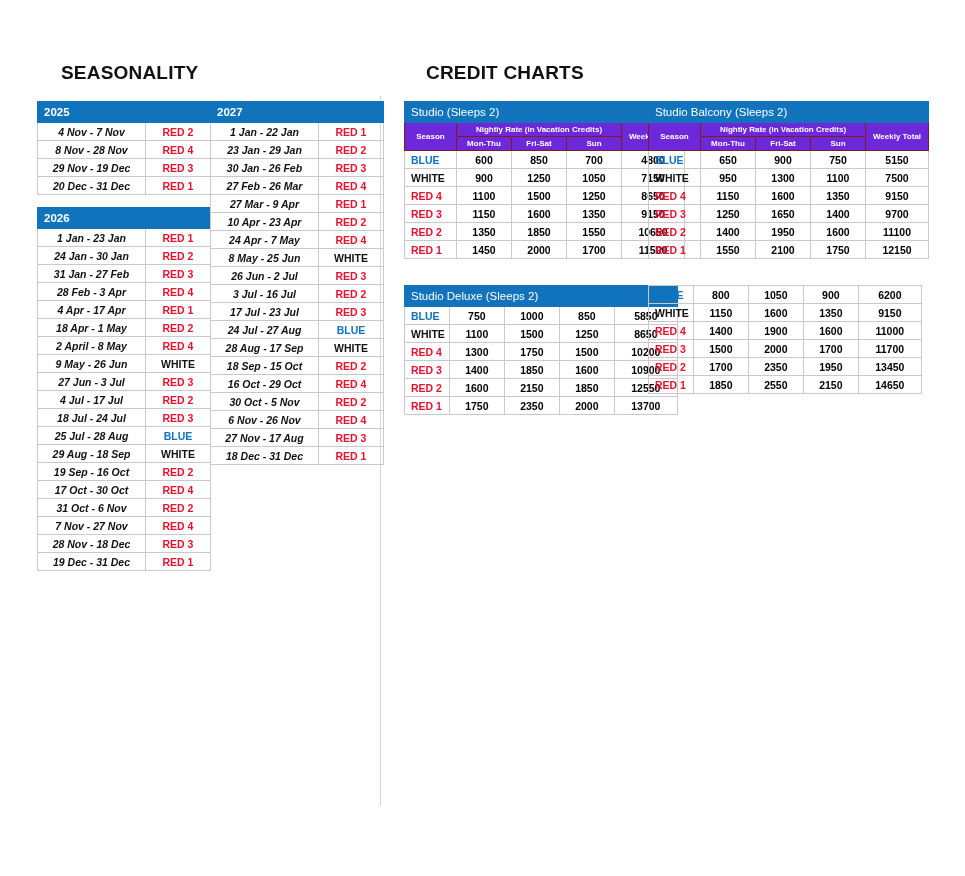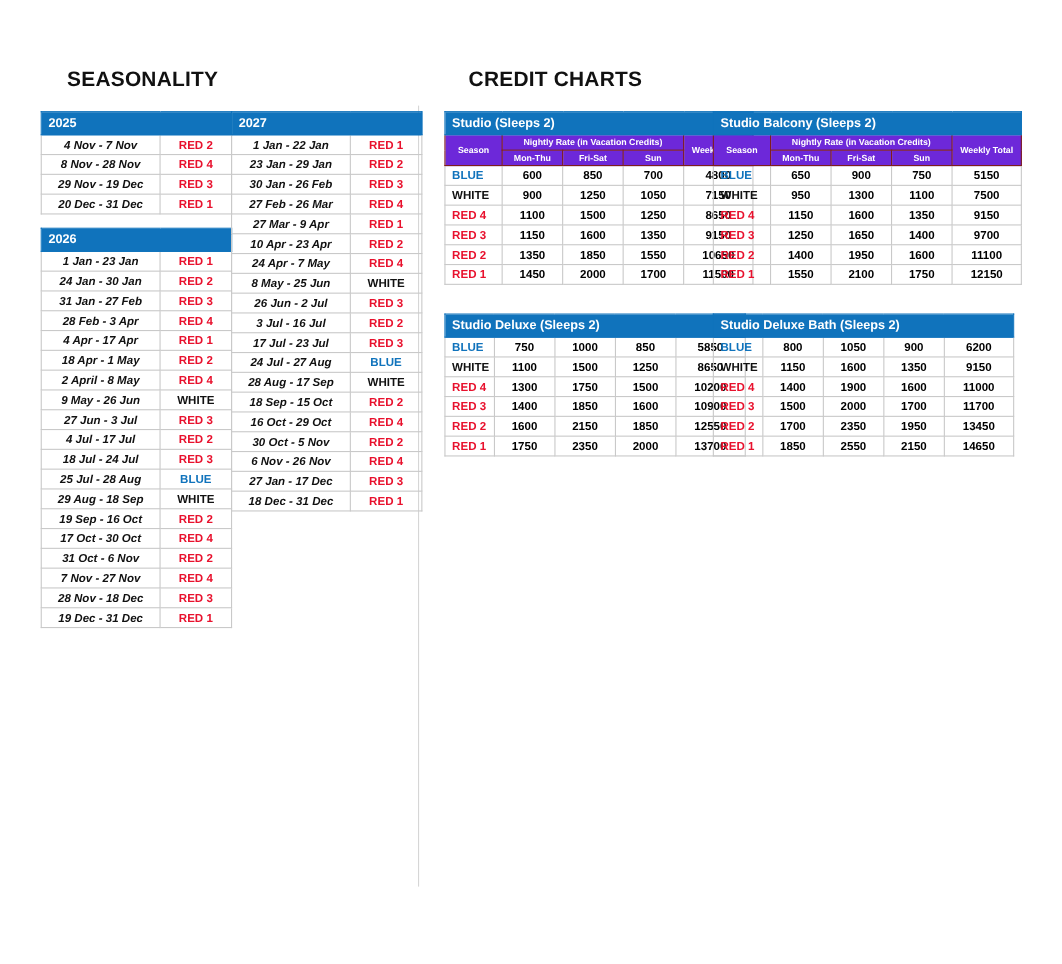--- a/index.html
+++ b/index.html
@@ -91,21 +91,21 @@
 
   
   .credit-chart {
     position: absolute;
     border-collapse: collapse;
     font-size: 10.5px;
   }
   .credit-chart .chart-title {
     background: #1073bc;
     color: #fff;
-    font-weight: bold;
+    font-weight: normal;
     font-size: 11.5px;
     text-align: left;
     padding: 4px 6px;
     border: 1px solid #1073bc;
   }
   .credit-chart th {
     background: #6d28d9;
     color: #fff;
     font-weight: bold;
     font-size: 8px;
@@ -321,21 +321,21 @@
         </tr>
         <tr>
           <td class="date">30 Oct - 5 Nov</td>
           <td class="val v-red">RED 2</td>
         </tr>
         <tr>
           <td class="date">6 Nov - 26 Nov</td>
           <td class="val v-red">RED 4</td>
         </tr>
         <tr>
-          <td class="date">27 Jan - 17 Dec</td>
+          <td class="date">27 Nov - 17 Aug</td>
           <td class="val v-red">RED 3</td>
         </tr>
         <tr>
           <td class="date">18 Dec - 31 Dec</td>
           <td class="val v-red">RED 1</td>
         </tr>
       </tbody>
     </table>
 
   <table class="credit-chart" id="chart-0">
@@ -501,23 +501,20 @@
           <td class="rate">1750</td>
           <td class="rate">2350</td>
           <td class="rate">2000</td>
           <td class="total">13700</td>
         </tr>
       </tbody>
     </table>
   <table class="credit-chart" id="chart-3">
       <tbody>
         <tr>
-          <td class="chart-title" colspan="5">Studio Deluxe Bath (Sleeps 2)</td>
-        </tr>
-        <tr>
           <td class="season v-blue">BLUE</td>
           <td class="rate">800</td>
           <td class="rate">1050</td>
           <td class="rate">900</td>
           <td class="total">6200</td>
         </tr>
         <tr>
           <td class="season v-white">WHITE</td>
           <td class="rate">1150</td>
           <td class="rate">1600</td>

